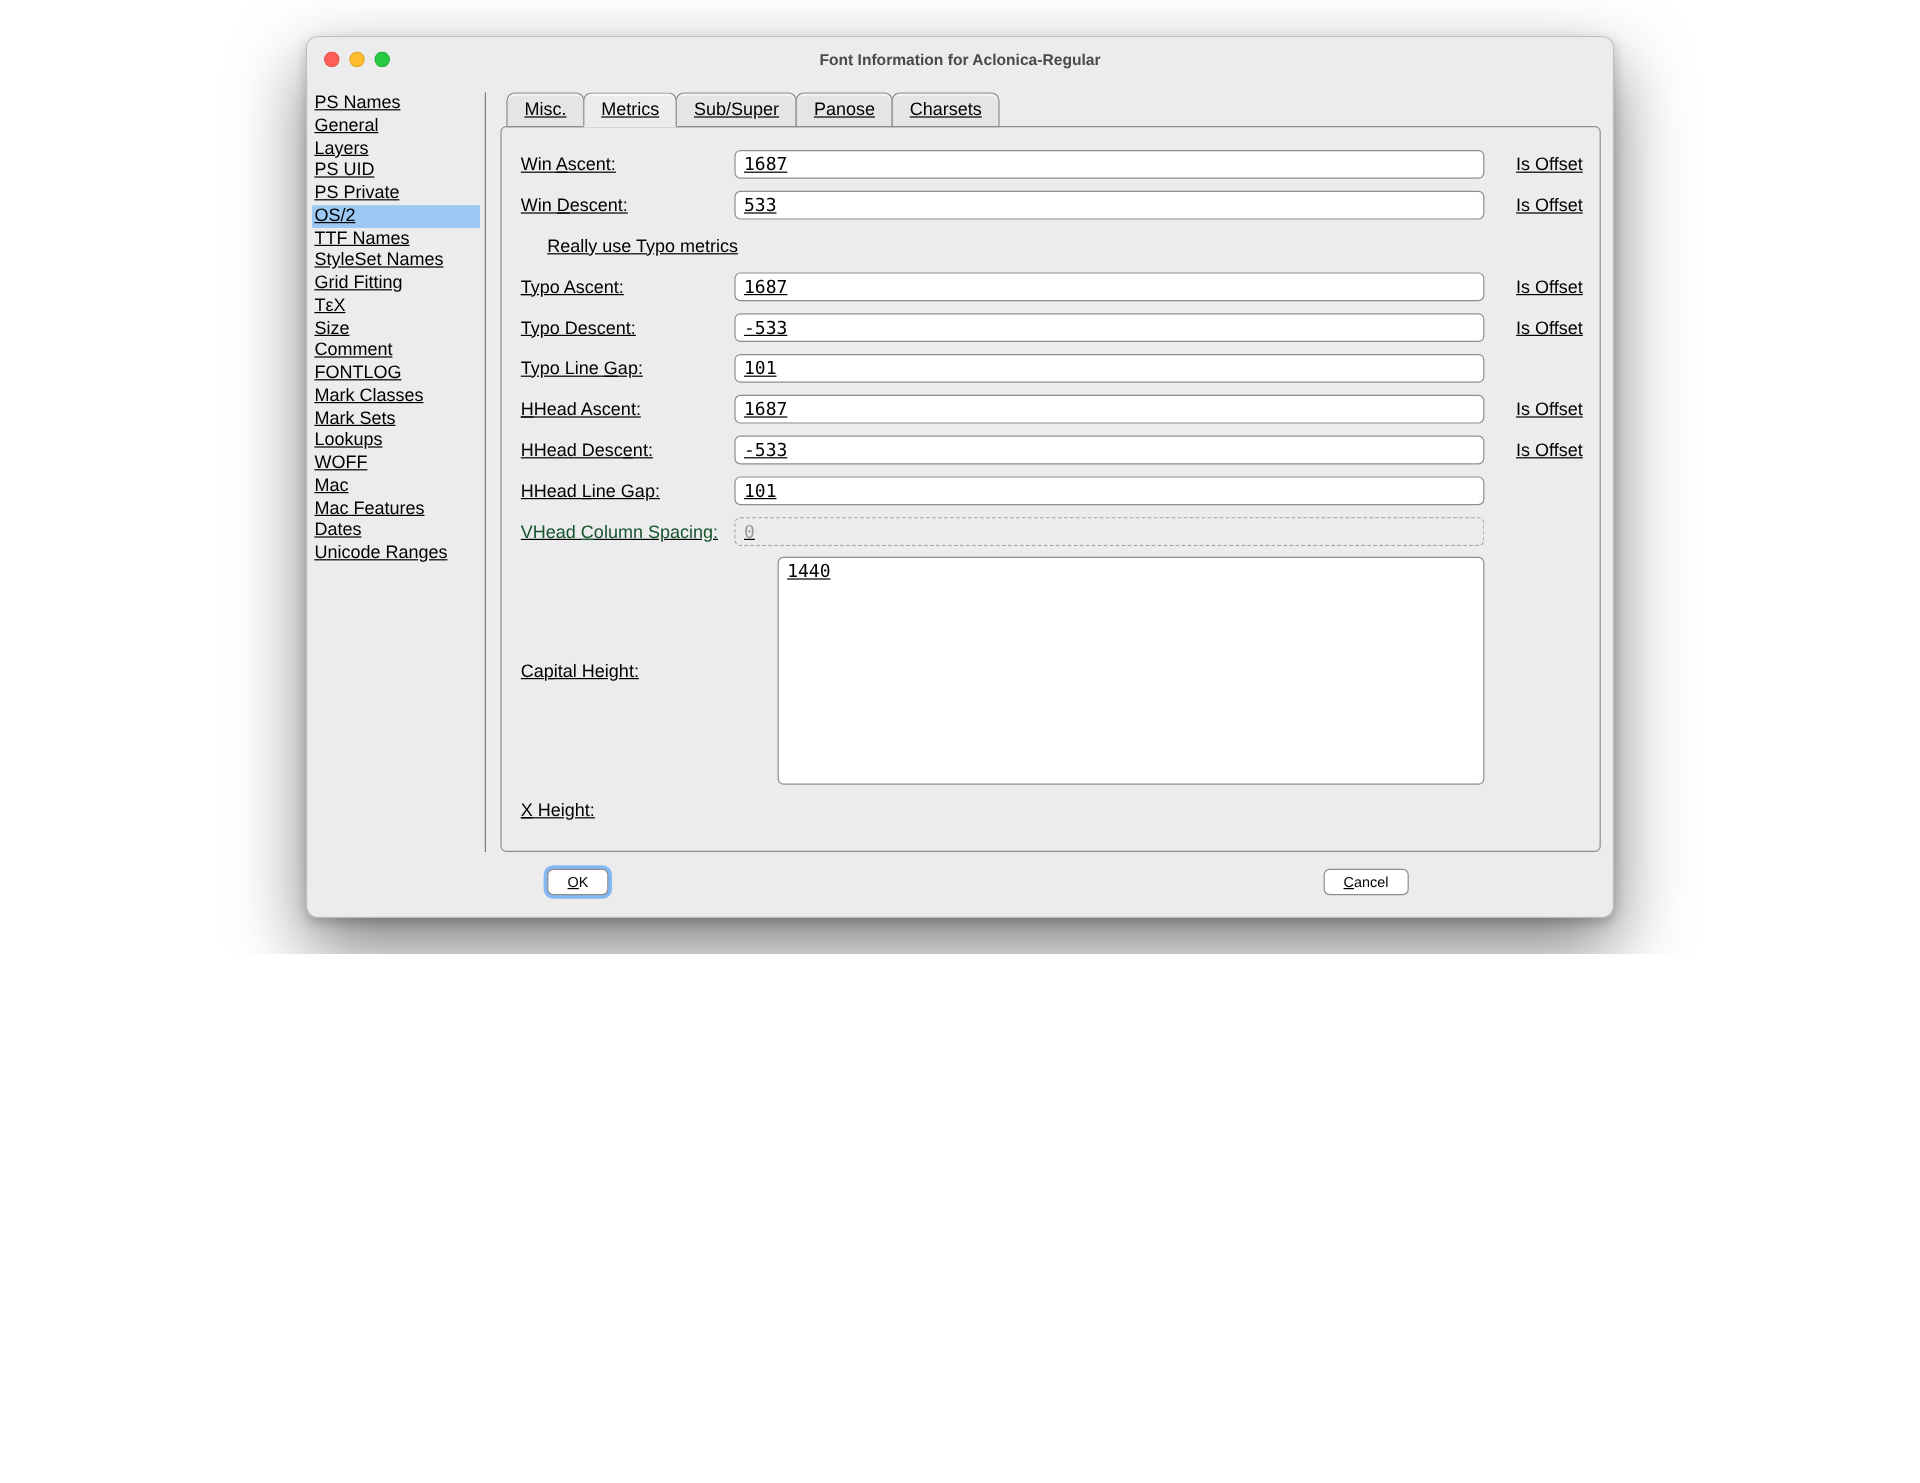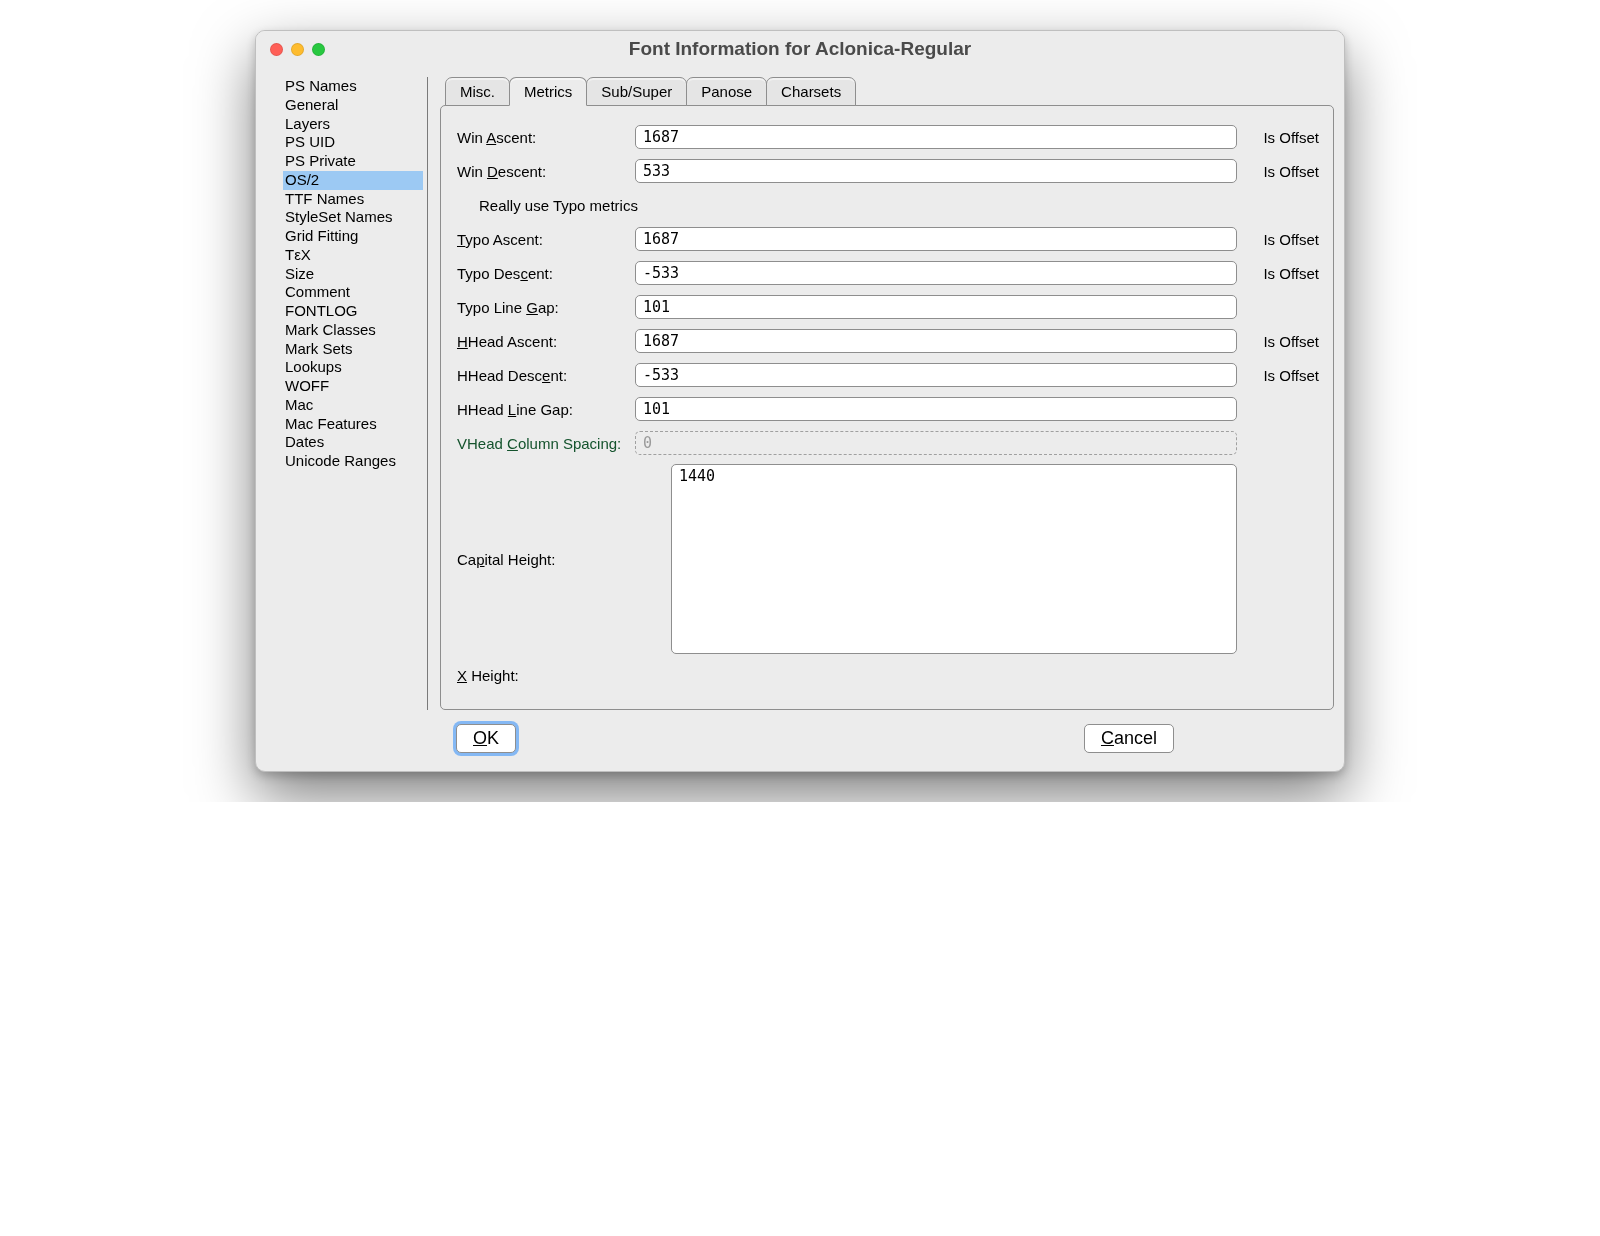--- a/index.html
+++ b/index.html
@@ -35,26 +35,27 @@
 }
 .circle { width: 13px; height: 13px; border-radius: 50%; }
 .circle.red { background: #ff5f57; border: 0.5px solid rgba(0,0,0,0.1);}
 .circle.yellow { background: #febc2e; border: 0.5px solid rgba(0,0,0,0.1);}
 .circle.green { background: #28c840; border: 0.5px solid rgba(0,0,0,0.1);}
 .title {
   position: absolute;
   left: 0; right: 0;
   text-align: center;
   font-weight: bold;
-  font-size: 19px;
+  font-size: 13px;
   color: #4a4a4a;
 }
 .body {
   display: flex;
-  padding: 10px 10px 0 27px;
+  padding: 10px 10px 0 4px;
+  text-decoration: underline;
 }
 .sidebar {
   width: 145px;
   padding-right: 4px;
   border-right: 1px solid #7a7a7a;
 }
 .sidebar .item {
   padding: 0px 2px;
   font-size: 15px;
   white-space: nowrap;
@@ -139,21 +140,21 @@
 .footer {
   display: flex;
   justify-content: space-between;
   padding: 14px 170px 18px 200px;
 }
 .btn {
   background: #fff;
   border: 1px solid #8e8e8e;
   border-radius: 5px;
   padding: 3px 16px;
-  font-size: 18px;
+  font-size: 12px;
   cursor: default;
 }
 .btn.focus {
   box-shadow: 0 0 0 3px rgba(7,122,255,0.45);
 }
 .underline { text-decoration: underline; }
 </style>
 </head>
 <body>
 

